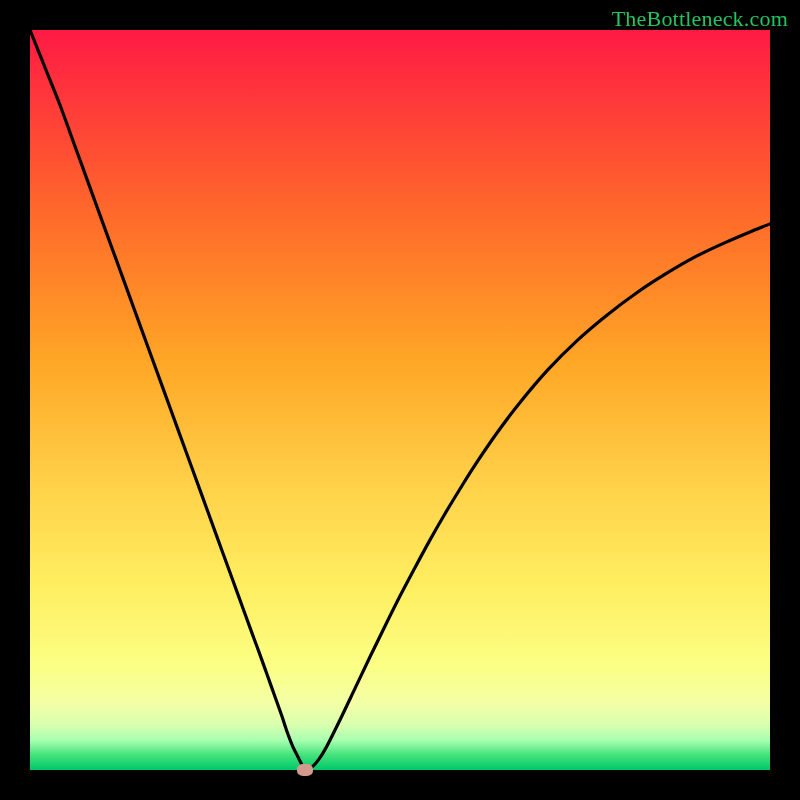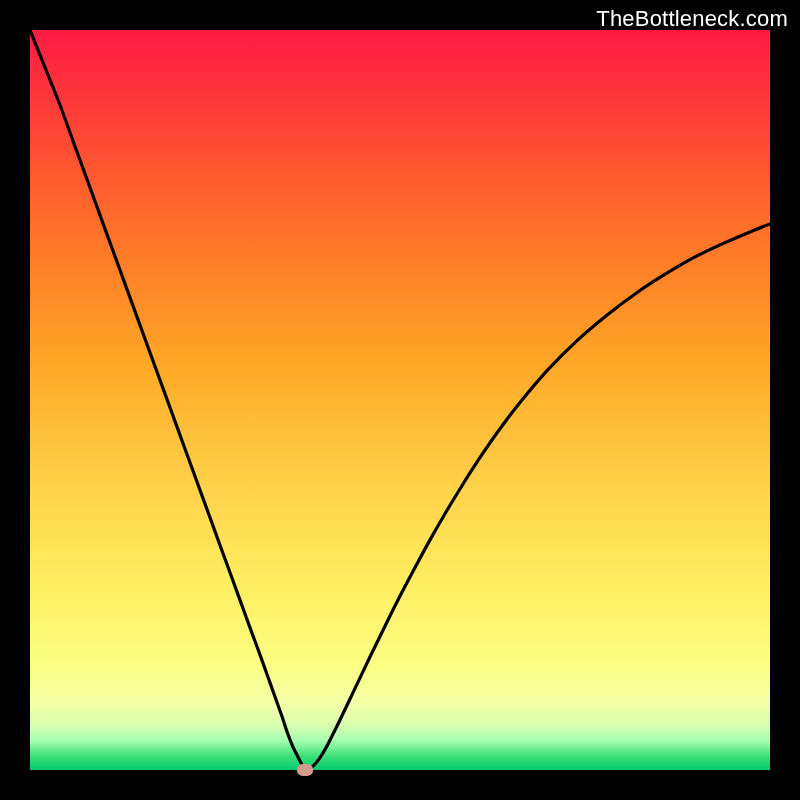--- a/index.html
+++ b/index.html
@@ -35,23 +35,23 @@
       #f4ffa6 91%,
       #d8ffb0 94%,
       #a7ffb0 96%,
       #42e27a 98%,
       #00c86a 100%);
   }
   .watermark {
     position: absolute;
     top: 6px;
     right: 12px;
-    font-family: Liberation Sans, sans-serif;
+    font-family: Liberation Serif, serif;
     font-size: 22px;
-    color: #ffffff;
+    color: #22c55e;
     letter-spacing: 0.2px;
   }
   svg.curve {
     position: absolute;
     left: 0;
     top: 0;
     width: 740px;
     height: 740px;
   }
   .marker {

